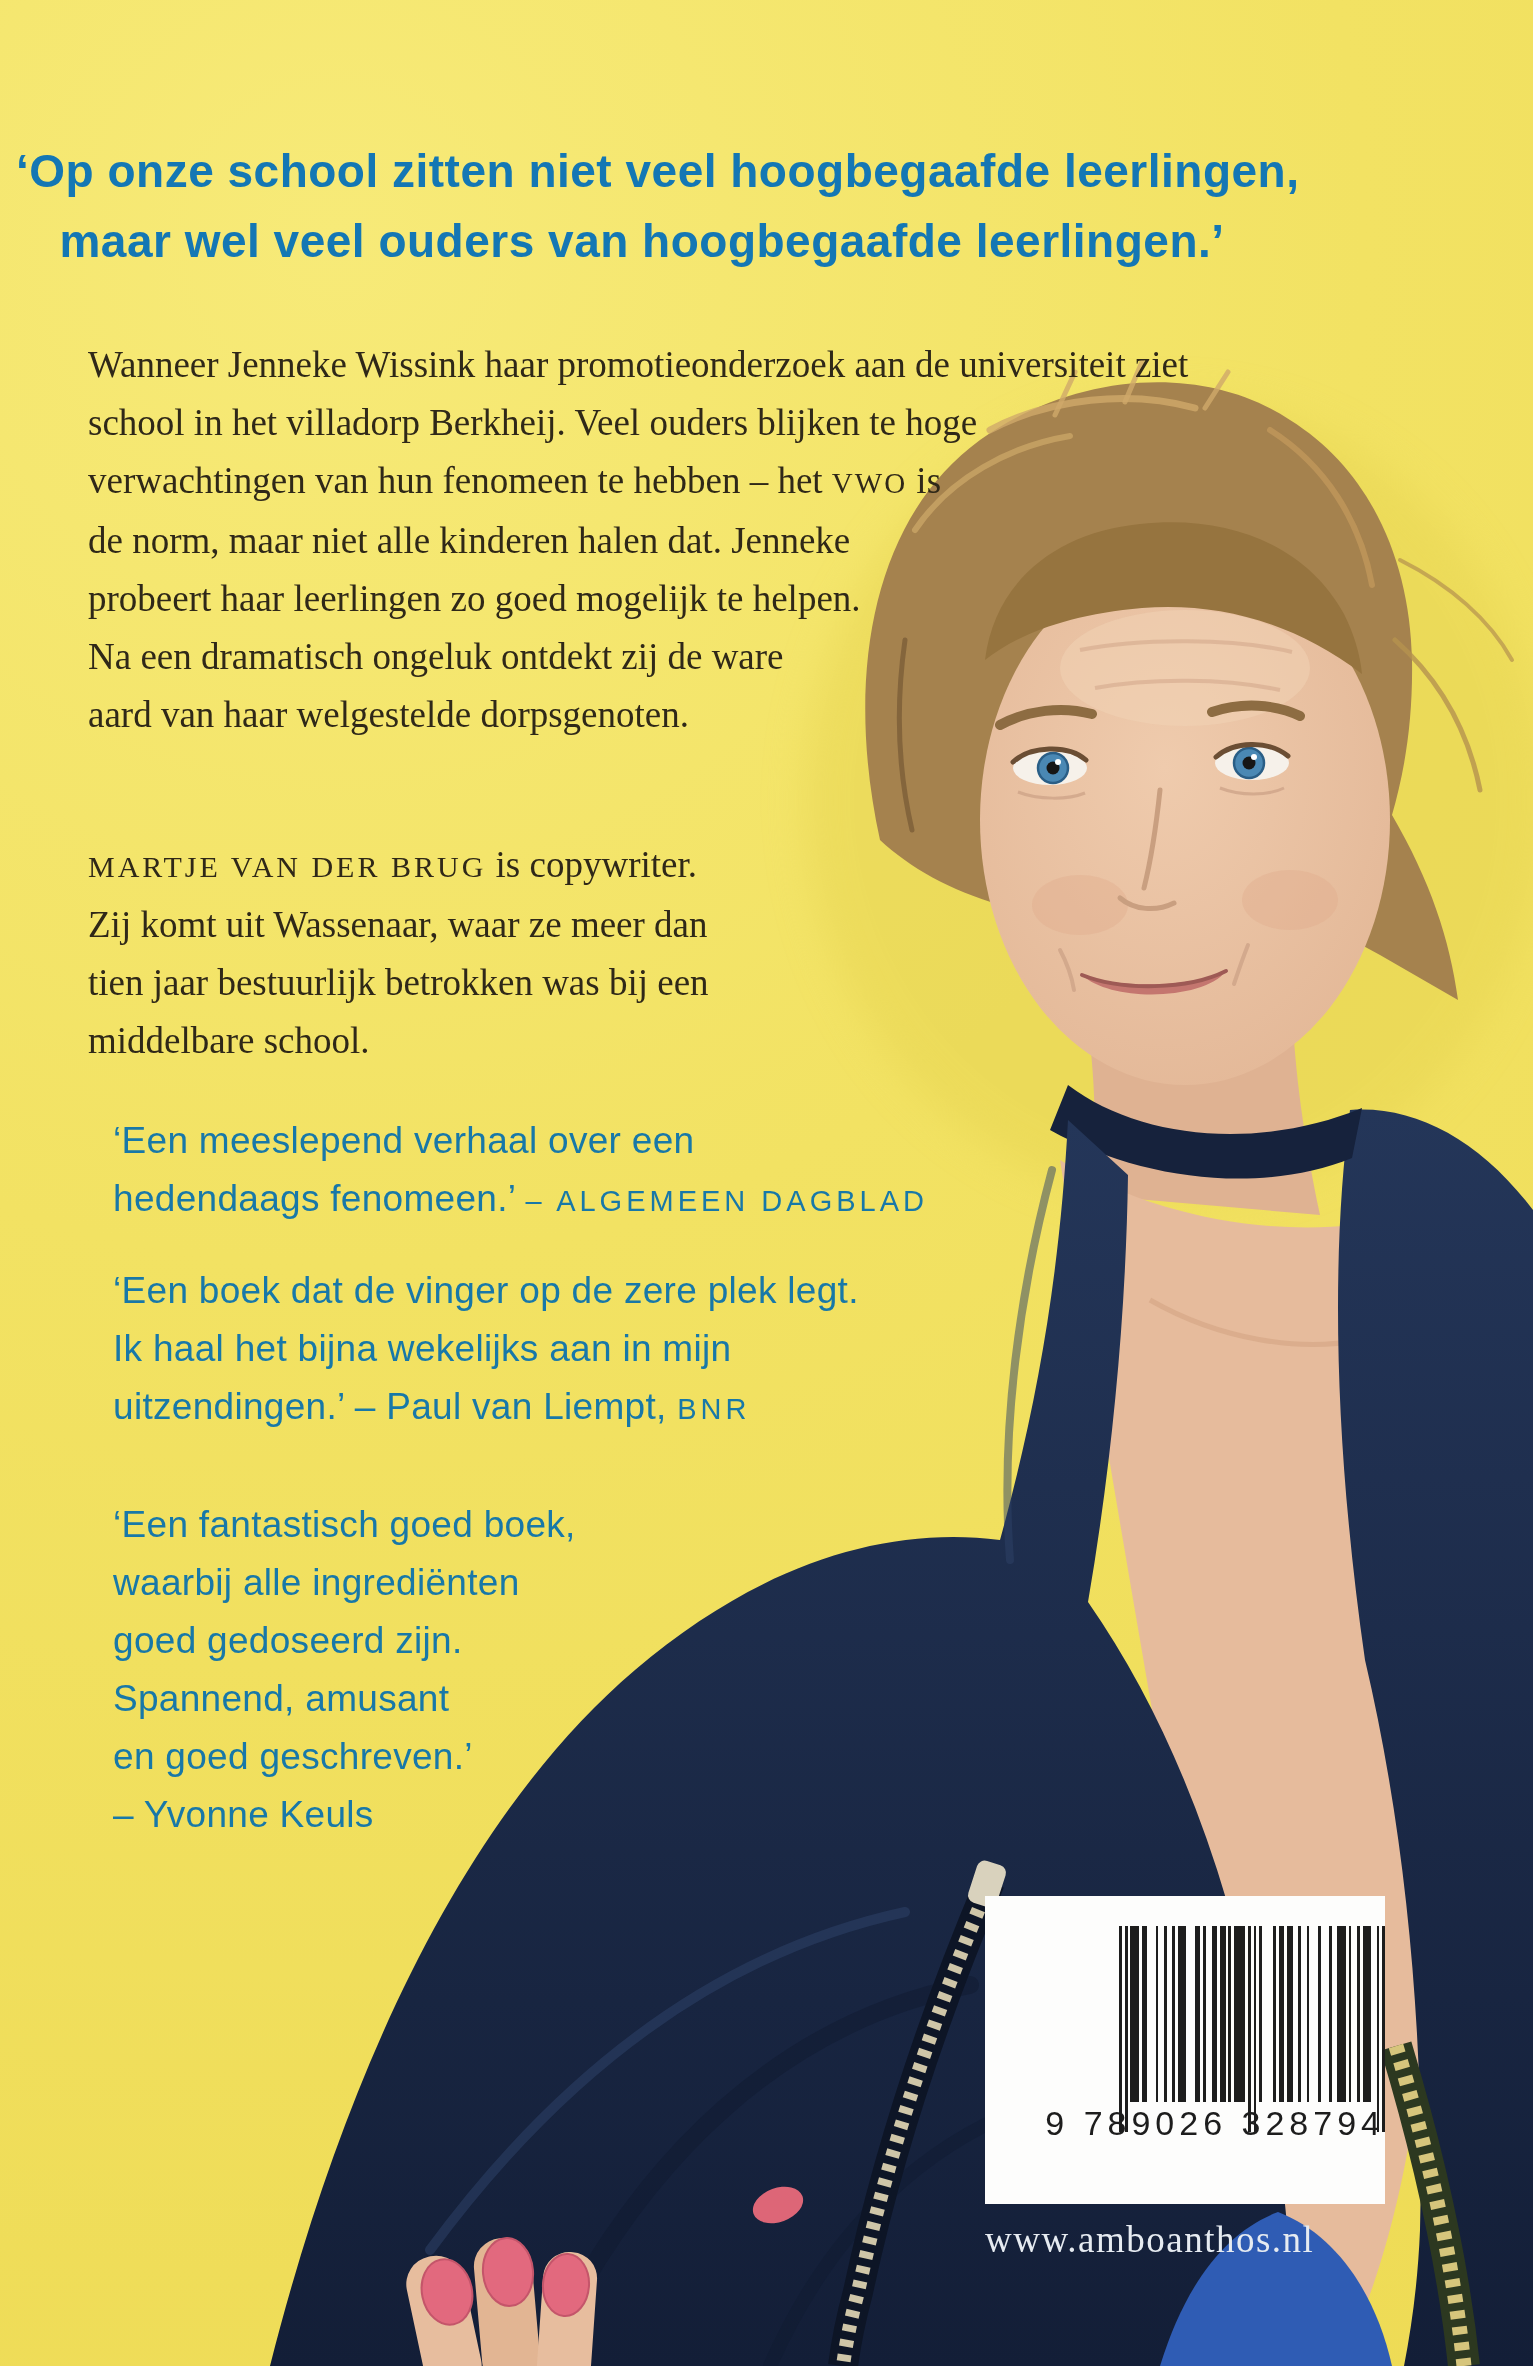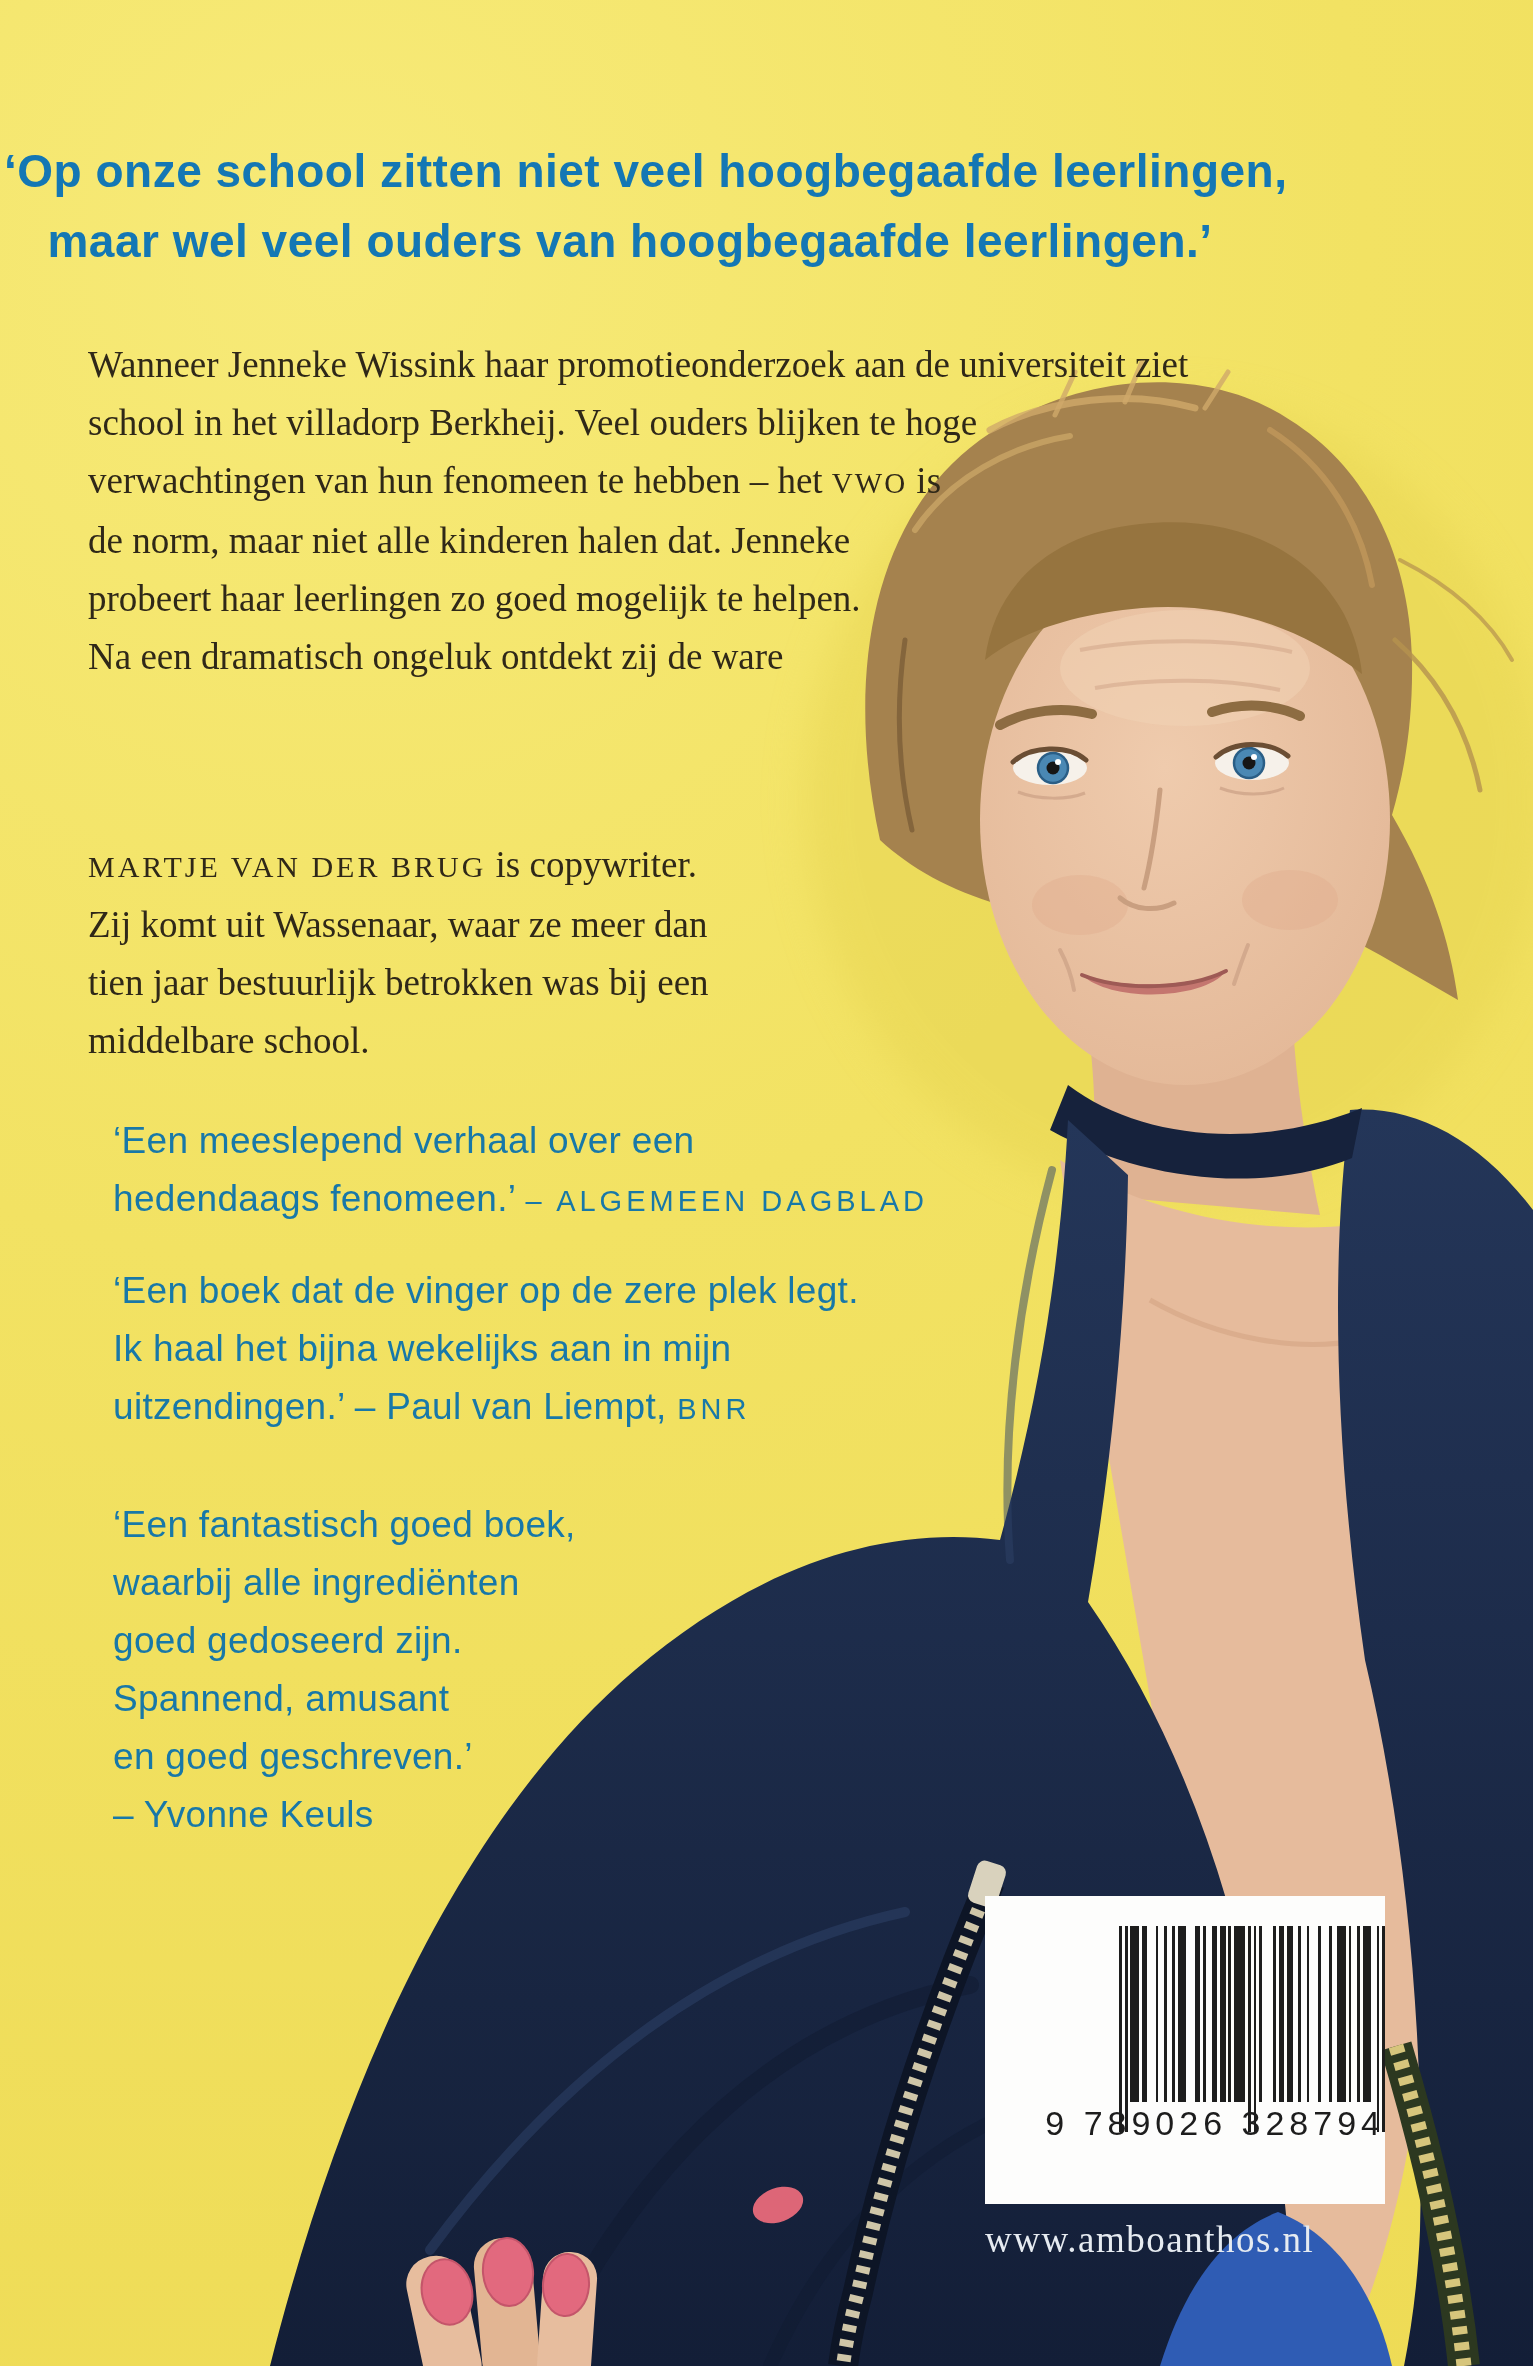--- a/index.html
+++ b/index.html
@@ -9,21 +9,21 @@
     overflow:hidden;
     background:radial-gradient(circle at 22% 10%, #f7ea78 0%, #f2e263 42%, #eedb55 100%);
     font-family:"Liberation Serif", serif;
   }
   #portrait{position:absolute;inset:0;z-index:1;}
   .txt{position:absolute;z-index:2;}
   .line{white-space:nowrap;}
 
   
   #headline{
-    top:136px;left:4px;width:1252px;text-align:center;
+    top:136px;left:16px;width:1252px;text-align:center;
     font-family:"Liberation Sans", sans-serif;
     font-weight:bold;font-size:46px;line-height:70px;
     color:#1477b4;letter-spacing:0.5px;
   }
   
   #synopsis{
     top:336px;left:88px;
     font-size:37px;line-height:58px;color:#2f2818;
   }
   .smallcaps{font-size:29px;letter-spacing:2px;}
@@ -196,20 +196,21 @@
     <div class="line">maar wel veel ouders van hoogbegaafde leerlingen.’</div>
   </div>
 
   <div id="synopsis" class="txt">
     <div class="line">Wanneer Jenneke Wissink haar promotieonderzoek aan de universiteit ziet</div>
     <div class="line">school in het villadorp Berkheij. Veel ouders blijken te hoge</div>
     <div class="line"><span>verwachtingen van hun fenomeen te hebben – het </span><span class="smallcaps">VWO</span><span> is</span></div>
     <div class="line">de norm, maar niet alle kinderen halen dat. Jenneke</div>
     <div class="line">probeert haar leerlingen zo goed mogelijk te helpen.</div>
     <div class="line">Na een dramatisch ongeluk ontdekt zij de ware</div>
+    <div class="line">aard van haar welgestelde dorpsgenoten.</div>
   </div>
 
   <div id="author" class="txt">
     <div class="line"><span class="name">MARTJE VAN DER BRUG</span><span> is copywriter.</span></div>
     <div class="line">Zij komt uit Wassenaar, waar ze meer dan</div>
     <div class="line">tien jaar bestuurlijk betrokken was bij een</div>
     <div class="line">middelbare school.</div>
   </div>
 
   <div id="quote1" class="txt quote">

